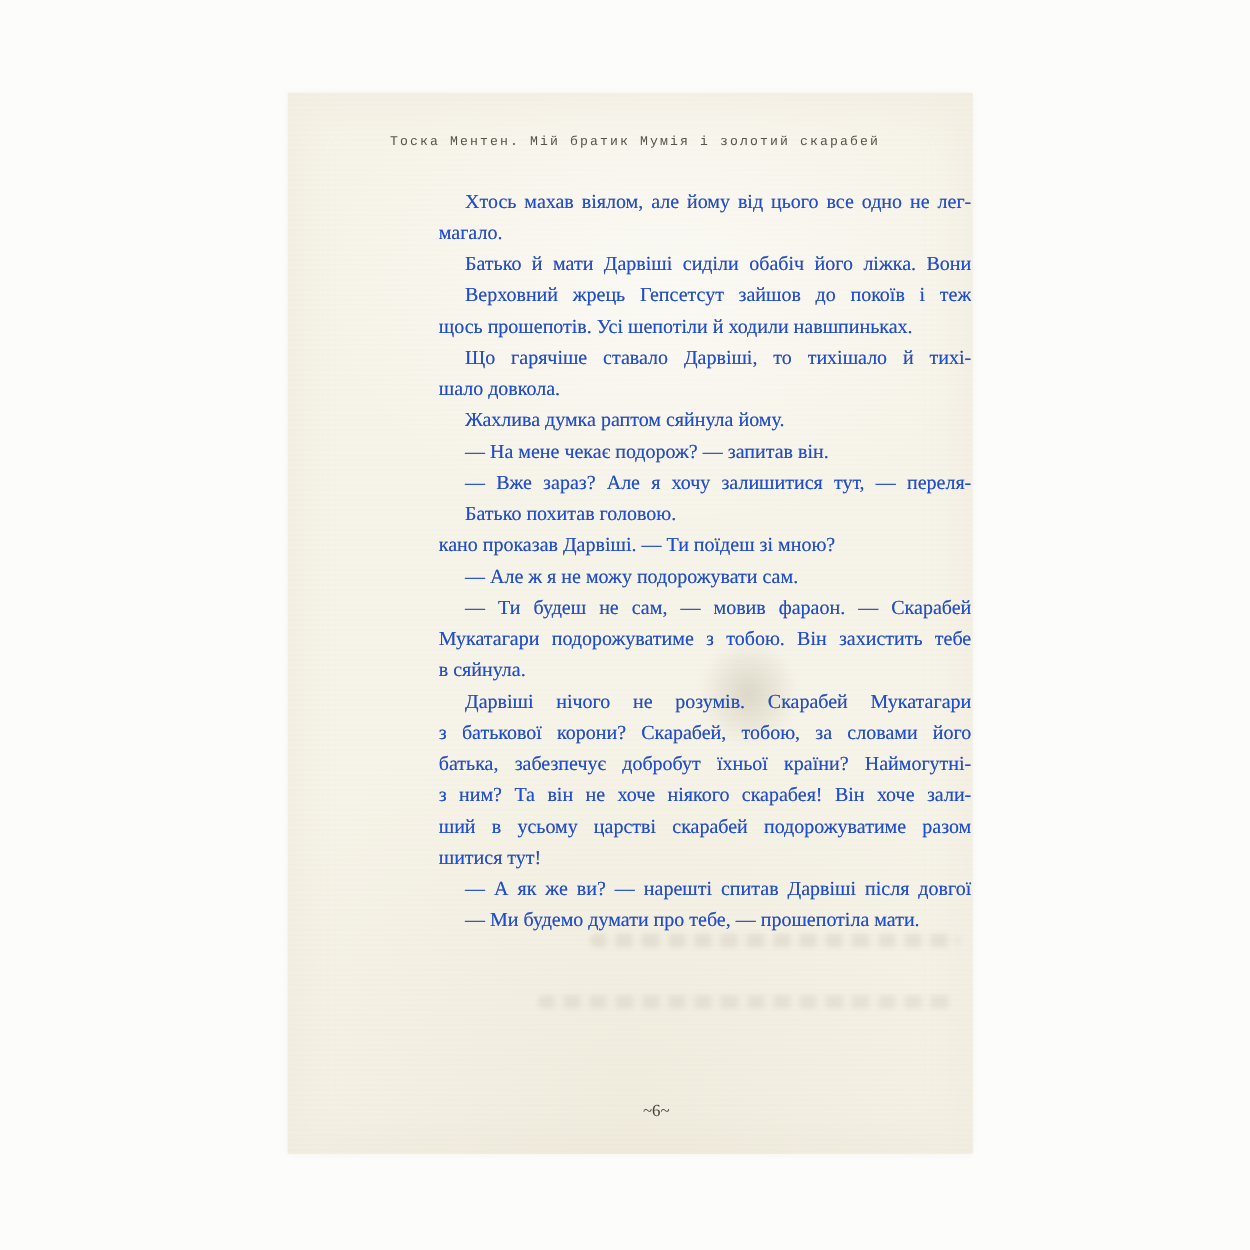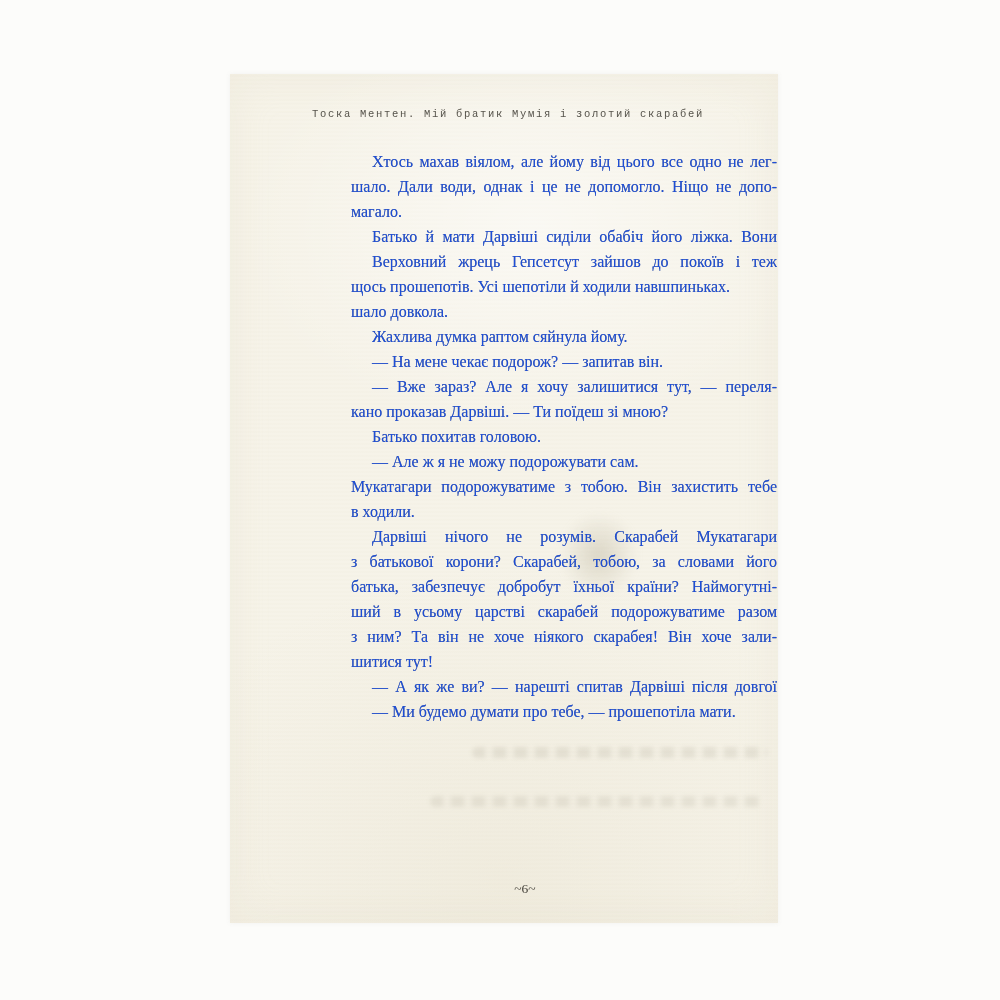--- a/index.html
+++ b/index.html
@@ -105,50 +105,51 @@
   <div id="paper"></div>
 
   <div id="smudge-3" class="smudge"></div>
   <div id="smudge-1" class="smudge"></div>
   <div id="smudge-2" class="smudge"></div>
 
   <div id="running-header">Тоска Ментен. Мій братик Мумія і золотий скарабей</div>
 
   <div id="body-text">
     <div class="ln first">Хтось махав віялом, але йому від цього все одно не лег-</div>
-    <div class="ln">шало. Дали води, однак і це не допомогло. Ніщо не допо-</div>
     <div class="ln last">магало.</div>
 
     <div class="ln first">Батько й мати Дарвіші сиділи обабіч його ліжка. Вони</div>
 
     <div class="ln first">Верховний жрець Гепсетсут зайшов до покоїв і теж</div>
     <div class="ln last">щось прошепотів. Усі шепотіли й ходили навшпиньках.</div>
 
+    <div class="ln first">Що гарячіше ставало Дарвіші, то тихішало й тихі-</div>
     <div class="ln last">шало довкола.</div>
 
     <div class="ln first last">Жахлива думка раптом сяйнула йому.</div>
 
     <div class="ln first last">— На мене чекає подорож? — запитав він.</div>
 
 
     <div class="ln first">— Вже зараз? Але я хочу залишитися тут, — переля-</div>
+    <div class="ln first last">Батько похитав головою.</div>
+
     <div class="ln last">кано проказав Дарвіші. — Ти поїдеш зі мною?</div>
-
-    <div class="ln first last">Батько похитав головою.</div>
 
     <div class="ln first last">— Але ж я не можу подорожувати сам.</div>
 
+    <div class="ln first">— Ти будеш не сам, — мовив фараон. — Скарабей</div>
     <div class="ln">Мукатагари подорожуватиме з тобою. Він захистить тебе</div>
-    <div class="ln last">в ходили.</div>
+    <div class="ln last">в сяйнула.</div>
 
     <div class="ln first">Дарвіші нічого не розумів. Скарабей Мукатагари</div>
     <div class="ln">з батькової корони? Скарабей, тобою, за словами його</div>
     <div class="ln">батька, забезпечує добробут їхньої країни? Наймогутні-</div>
+    <div class="ln">з ним? Та він не хоче ніякого скарабея! Він хоче зали-</div>
     <div class="ln">ший в усьому царстві скарабей подорожуватиме разом</div>
-    <div class="ln">з ним? Та він не хоче ніякого скарабея! Він хоче зали-</div>
     <div class="ln last">шитися тут!</div>
 
     <div class="ln first">— А як же ви? — нарешті спитав Дарвіші після довгої</div>
 
     <div class="ln first last">— Ми будемо думати про тебе, — прошепотіла мати.</div>
   </div>
 
   <div id="page-number">~6~</div>
 
 </div>

